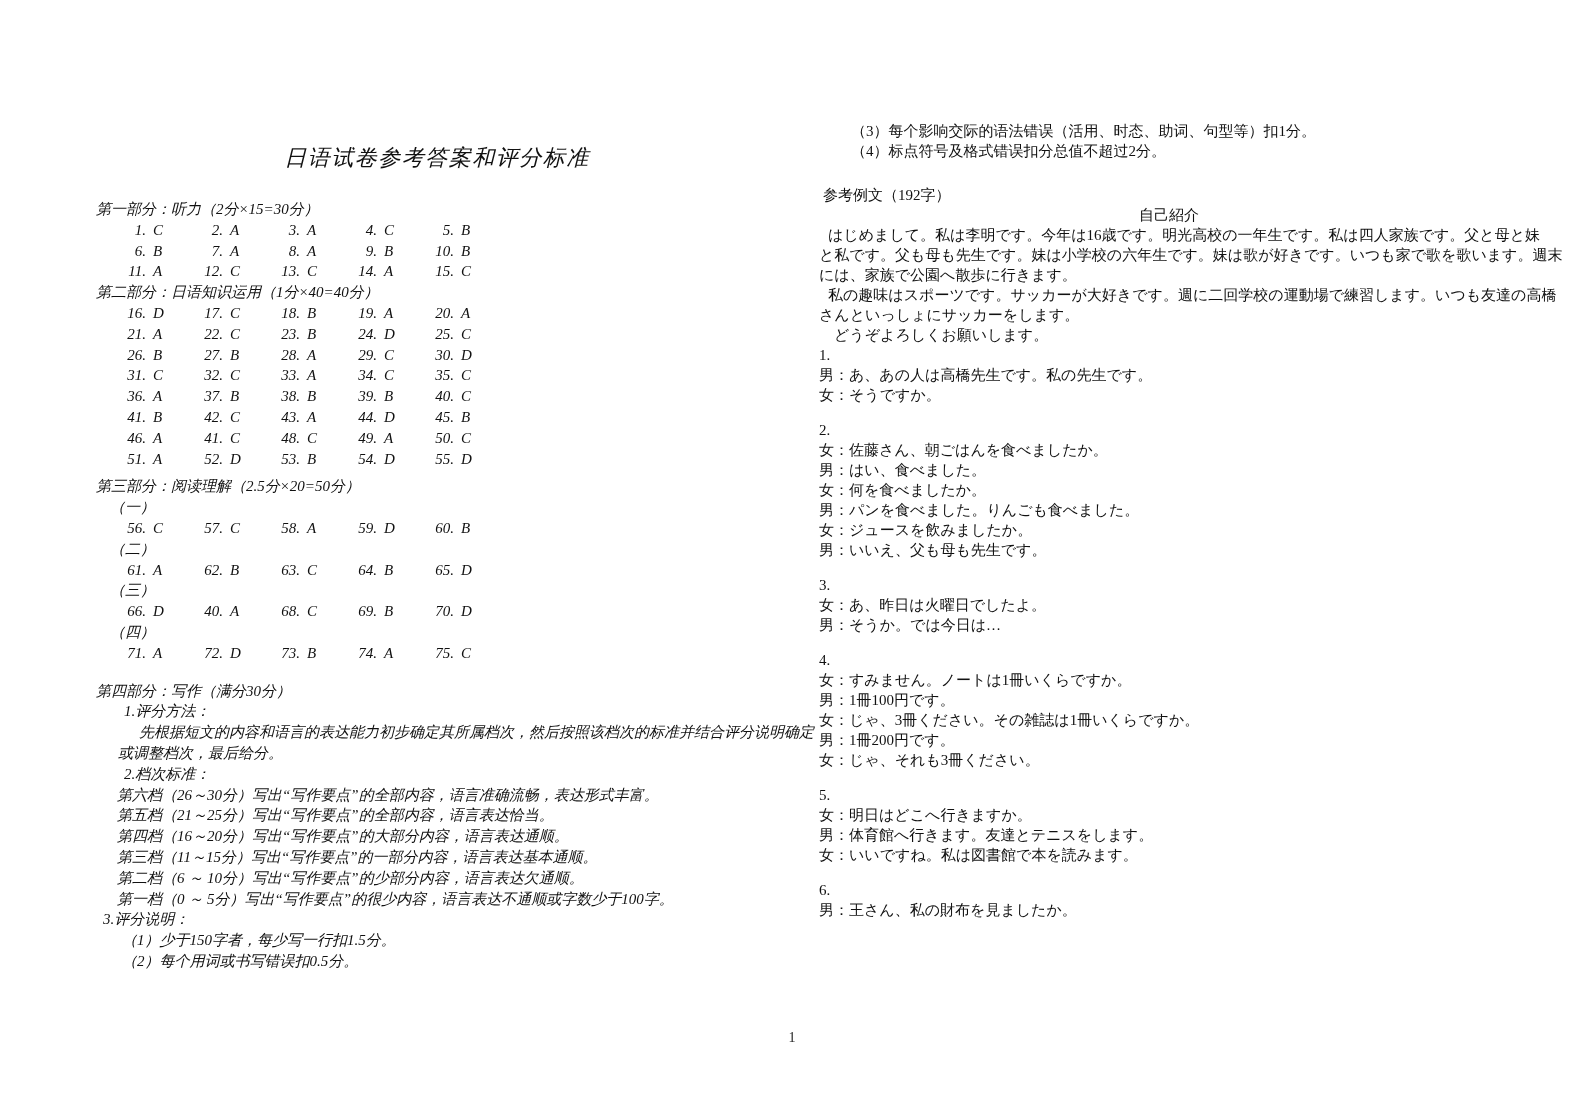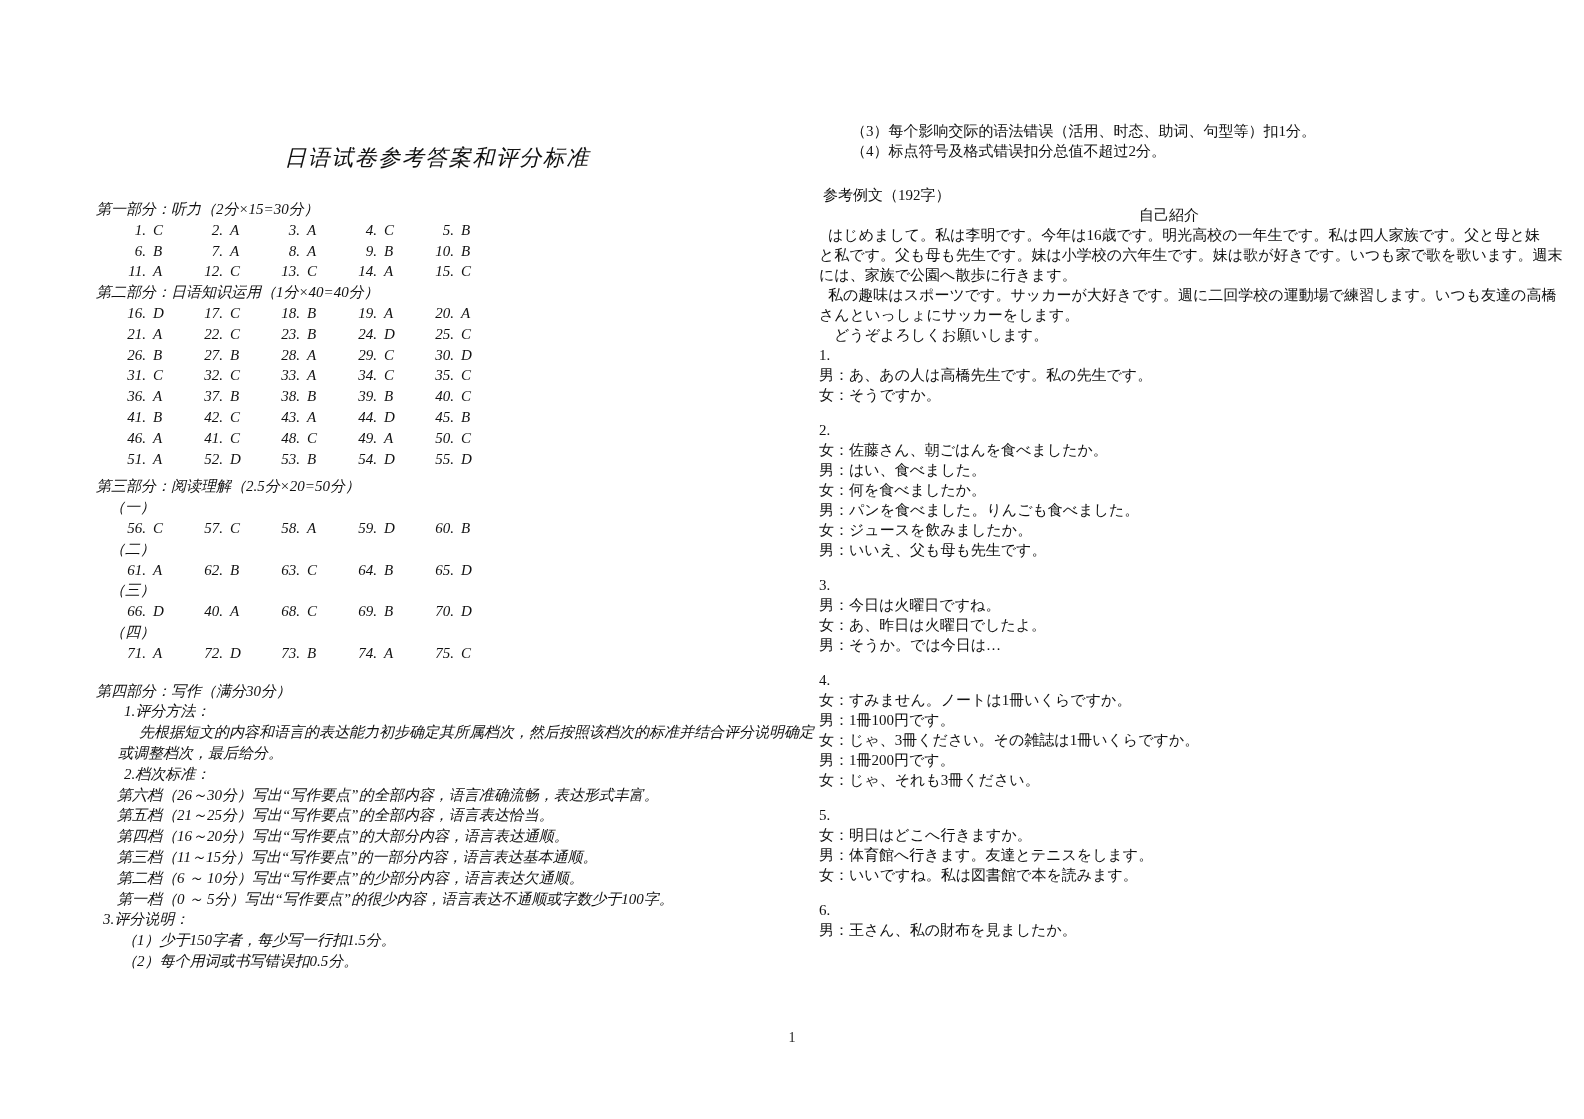--- a/index.html
+++ b/index.html
@@ -434,21 +434,20 @@
       <div class="blk vgap"></div>
       <div class="blk item-no">2.</div>
       <div class="blk dialog-line">女：佐藤さん、朝ごはんを食べましたか。</div>
       <div class="blk dialog-line">男：はい、食べました。</div>
       <div class="blk dialog-line">女：何を食べましたか。</div>
       <div class="blk dialog-line">男：パンを食べました。りんごも食べました。</div>
       <div class="blk dialog-line">女：ジュースを飲みましたか。</div>
       <div class="blk dialog-line">男：いいえ、父も母も先生です。</div>
       <div class="blk vgap"></div>
       <div class="blk item-no">3.</div>
-      <div class="blk dialog-line">男：今日は火曜日ですね。</div>
       <div class="blk dialog-line">女：あ、昨日は火曜日でしたよ。</div>
       <div class="blk dialog-line">男：そうか。では今日は…</div>
       <div class="blk vgap"></div>
       <div class="blk item-no">4.</div>
       <div class="blk dialog-line">女：すみません。ノートは1冊いくらですか。</div>
       <div class="blk dialog-line">男：1冊100円です。</div>
       <div class="blk dialog-line">女：じゃ、3冊ください。その雑誌は1冊いくらですか。</div>
       <div class="blk dialog-line">男：1冊200円です。</div>
       <div class="blk dialog-line">女：じゃ、それも3冊ください。</div>
       <div class="blk vgap"></div>

